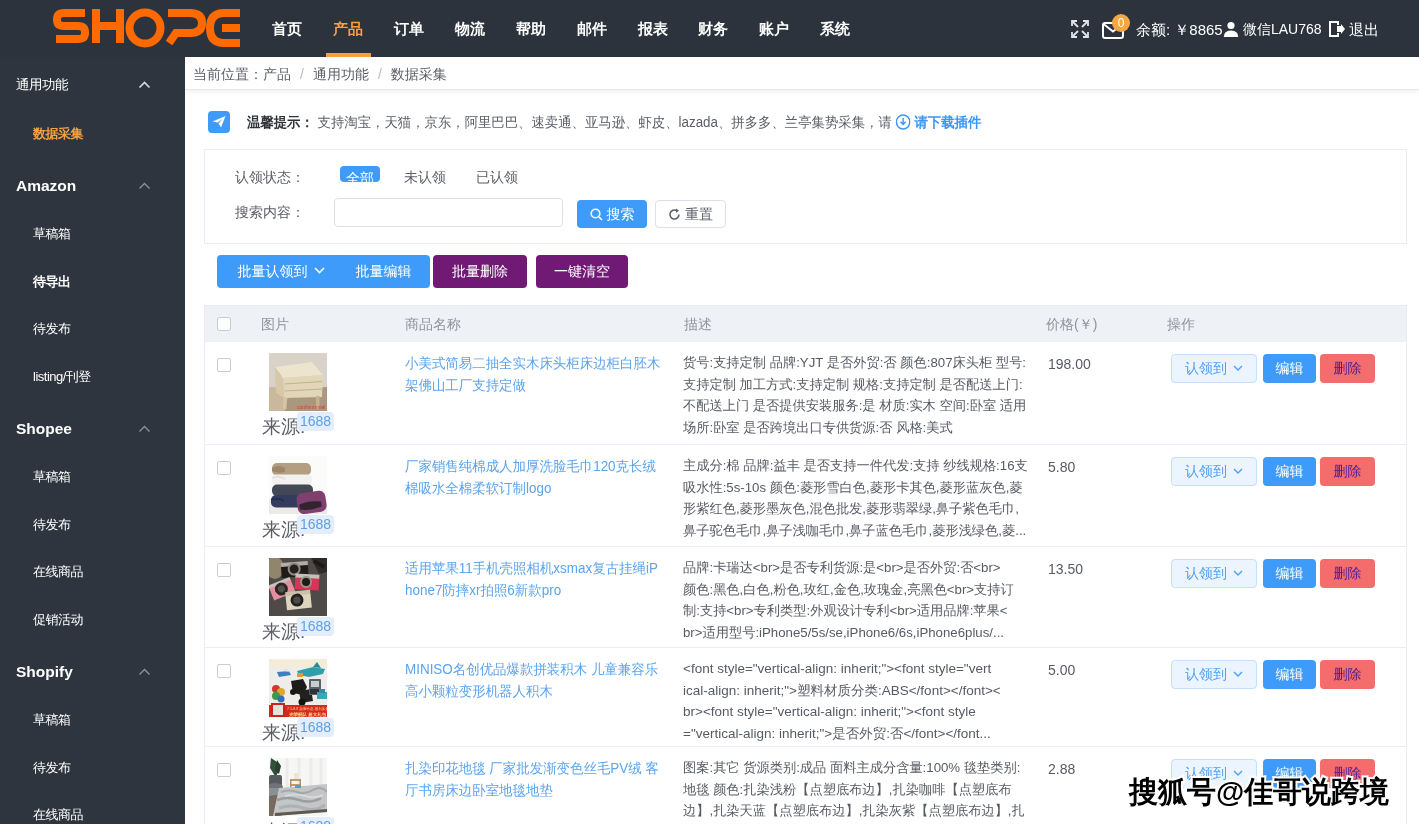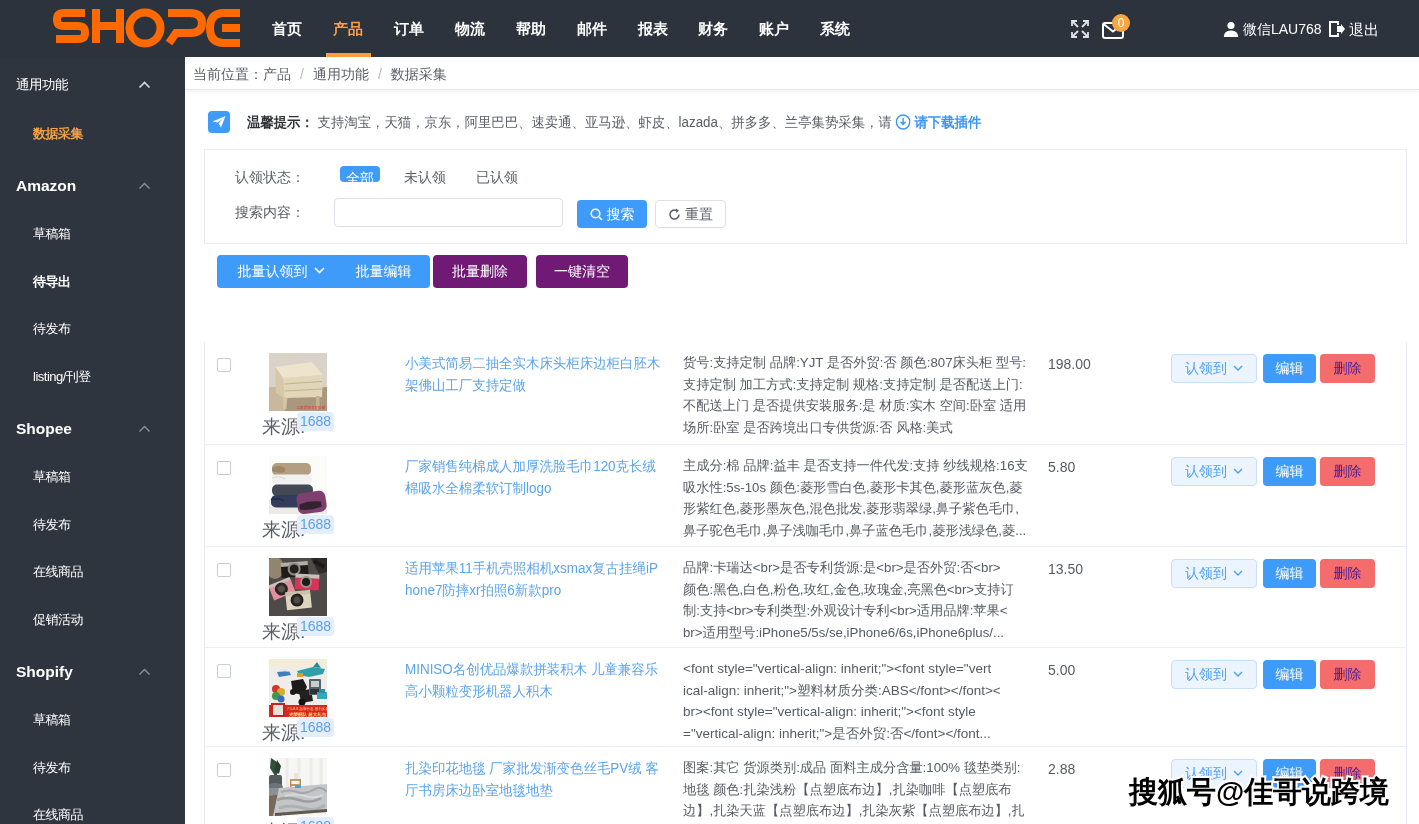--- a/index.html
+++ b/index.html
@@ -81,20 +81,21 @@
     <g stroke="#dfe3e8" stroke-width="1.8" fill="none">
       <path d="M2 7 V2 H7 M13 2 H18 V7 M18 13 V18 H13 M7 18 H2 V13"></path>
       <path d="M2.5 2.5 L8 8 M17.5 2.5 L12 8 M17.5 17.5 L12 12 M2.5 17.5 L8 12"></path>
     </g>
   </svg>
   <svg class="abs" style="left:1102px;top:22px;" width="22" height="17" viewBox="0 0 22 17">
     <rect x="1" y="1" width="20" height="15" rx="2" fill="none" stroke="#fff" stroke-width="2"></rect>
     <path d="M1.5 2 L11 9.5 L20.5 2" fill="none" stroke="#fff" stroke-width="2"></path>
   </svg>
   <div class="abs" style="left:1112px;top:14px;width:18px;height:18px;border-radius:9px;background:#f6a642;color:#fff;font-size:12px;text-align:center;line-height:18px;">0</div>
+  <div class="tb-txt" style="left:1136px;">余额: ￥8865</div>
   <svg class="abs" style="left:1223px;top:21px;" width="16" height="17" viewBox="0 0 16 17">
     <circle cx="8" cy="4.5" r="3.6" fill="#fff"></circle>
     <path d="M0.8 16 Q0.8 9.5 8 9.5 Q15.2 9.5 15.2 16 Z" fill="#fff"></path>
   </svg>
   <div class="tb-txt" style="left:1243px;font-size:14px;">微信LAU768</div>
   <svg class="abs" style="left:1328px;top:20px;" width="17" height="18" viewBox="0 0 17 18">
     <path d="M1 1 H11 V5 H9 V3 H3 V15 H9 V13 H11 V17 H1 Z" fill="#fff"></path>
     <path d="M9 6 H13 V4 L17 9 L13 14 V12 H9 Z" fill="#fff"></path>
   </svg>
   <div class="tb-txt" style="left:1349px;">退出</div>
@@ -156,20 +157,28 @@
   <div id="btn-reset"><svg width="13" height="13" viewBox="0 0 13 13" style="vertical-align:-2px;margin-right:4px;">
         <path d="M11 6.5 A4.5 4.5 0 1 1 8.6 2.5" fill="none" stroke="#5a5e66" stroke-width="1.5"></path>
         <path d="M8 0.5 L11 2.8 L8 4.8 Z" fill="#5a5e66"></path>
       </svg>重置</div>
   <div class="btn btn-blue" style="left:32px;top:165px;width:128px;height:33px;line-height:33px;">批量认领到<svg class="chev" width="11" height="7" viewBox="0 0 11 7">
         <path d="M1 1 L5.5 5.5 L10 1" fill="none" stroke="#fff" stroke-width="1.6"></path>
       </svg></div>
   <div class="btn btn-blue" style="left:152px;top:165px;width:93px;height:33px;line-height:33px;">批量编辑</div>
   <div class="btn btn-red" style="left:248px;top:165px;width:94px;height:33px;line-height:33px;">批量删除</div>
   <div class="btn btn-red" style="left:351px;top:165px;width:92px;height:33px;line-height:33px;">一键清空</div>
+  <div id="thead">
+    <div class="cb" style="left:12px;top:11px;"></div>
+    <div class="th" style="left:56px;">图片</div>
+    <div class="th" style="left:200px;">商品名称</div>
+    <div class="th" style="left:479px;">描述</div>
+    <div class="th" style="left:841px;">价格(￥)</div>
+    <div class="th" style="left:962px;">操作</div>
+  </div>
   <div id="tbody">
     <div class="row" style="top:0;height:103px;">
       <div class="cb" style="left:12px;top:16px;"></div>
       <svg class="pimg" viewBox="0 0 58 58">
           <rect width="58" height="58" fill="#d8d2c8"></rect>
           <rect y="34" width="58" height="24" fill="#c9b89e"></rect>
           <path d="M20 38 L58 34 L58 58 L16 58 Z" fill="#ab977e"></path>
           <path d="M6 14 L43 9 L54 22 L14 25 Z" fill="#ece4cd"></path>
           <path d="M14 25 L54 22 L53 44 L15 45 Z" fill="#e2d6b9"></path>
           <path d="M14 25 L6 14 L7 40 L15 45 Z" fill="#d6c8a8"></path>

